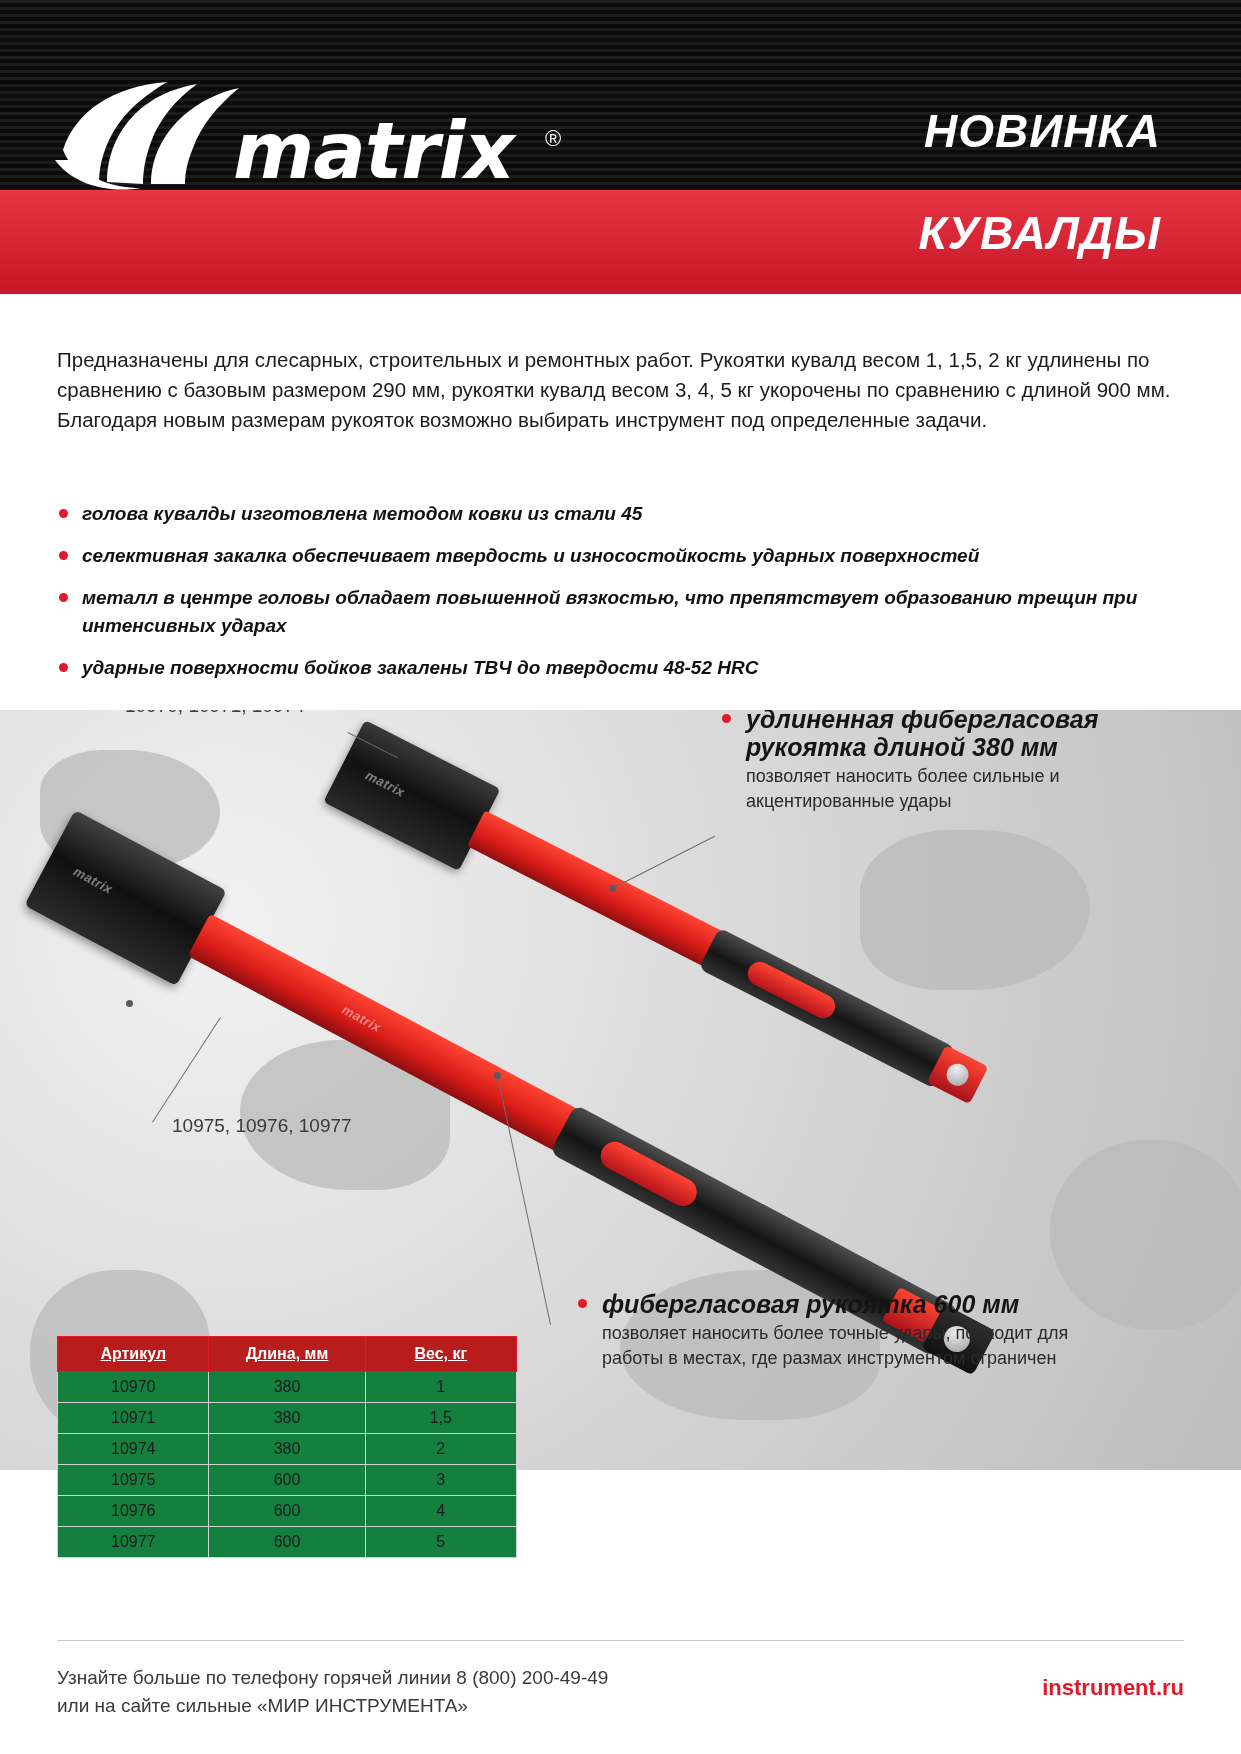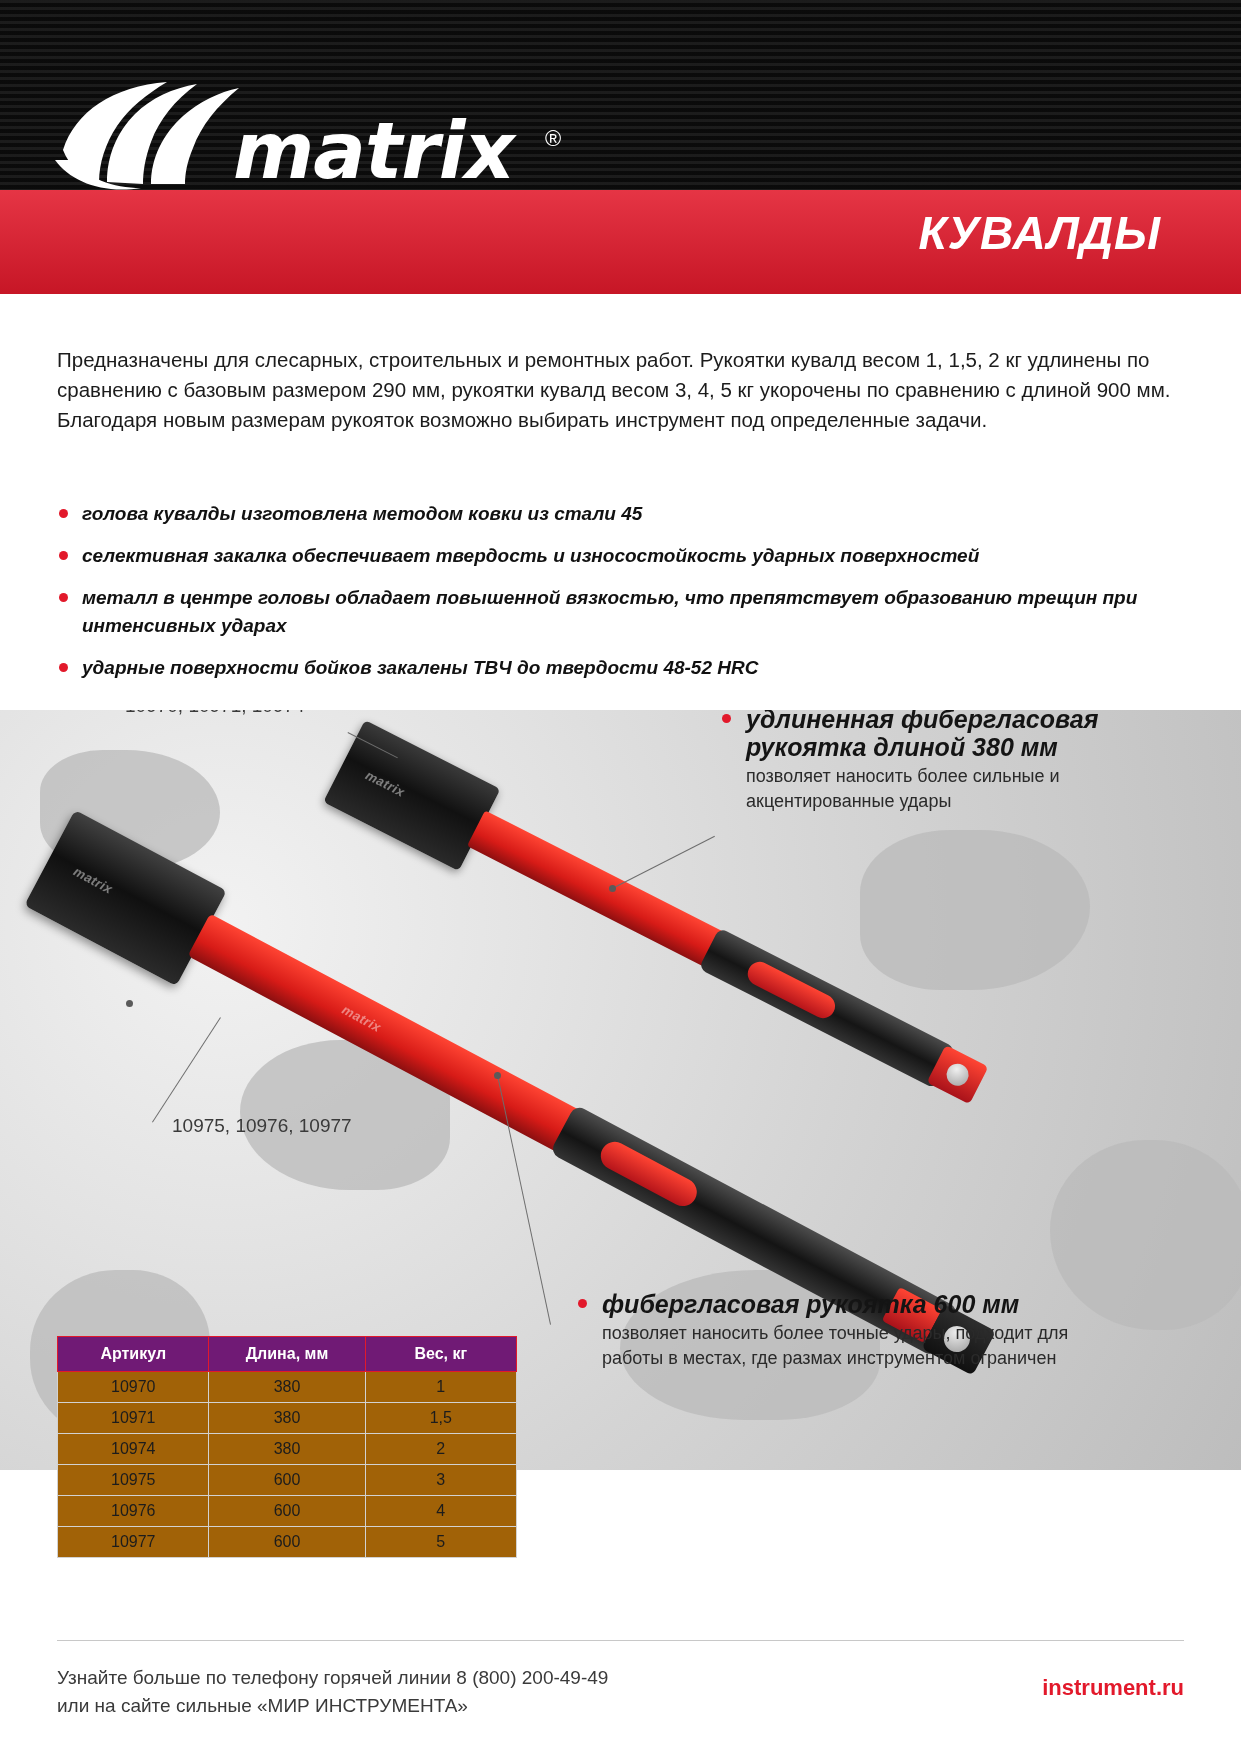--- a/index.html
+++ b/index.html
@@ -343,33 +343,34 @@
   
   .table {
     position: absolute;
     left: 57px;
     top: 1336px;
     width: 460px;
     border-collapse: collapse;
     font-size: 16px;
   }
   .table th {
-    background: #701a75;
+    background: #b91c1c;
     color: #ffffff;
     font-size: 16px;
     font-weight: bold;
     padding: 8px 4px;
     border: 1px solid #e2192b;
+    text-decoration: underline;
   }
   .table td {
     border: 1px solid #d2d2d2;
     text-align: center;
     padding: 6px 4px;
     color: #1c1c1c;
-    background: #a16207;
+    background: #15803d;
   }
 
   
   .footer {
     position: absolute;
     left: 0;
     top: 1640px;
     width: 1241px;
     height: 92px;
   }
@@ -411,20 +412,21 @@
     <svg class="logo-swoosh" viewBox="0 0 190 112">
       <path d="M8 72 C20 34 58 8 112 4 C92 16 74 30 62 48 C50 66 44 86 44 104 C28 100 14 88 8 72 Z" fill="#ffffff"></path>
       <path d="M52 104 C52 78 62 54 80 36 C96 20 118 10 142 6 C120 22 104 42 96 64 C90 80 88 94 88 106 Z" fill="#ffffff"></path>
       <path d="M96 106 C96 80 108 56 128 38 C144 24 164 14 184 10 C162 28 146 48 138 70 C132 84 130 96 130 106 Z" fill="#ffffff"></path>
       <path d="M0 82 C16 104 48 116 86 110 C58 110 32 100 14 82 Z" fill="#ffffff"></path>
     </svg>
     <div class="logo-text">matrix</div>
     <div class="logo-reg">®</div>
   </div>
 
+  <div class="novinka">НОВИНКА</div>
   <div class="kuvaldy">КУВАЛДЫ</div>
 </div>
 
 <div class="intro">Предназначены для слесарных, строительных и ремонтных работ. Рукоятки кувалд весом 1, 1,5, 2 кг удлинены по сравнению с базовым размером 290 мм, рукоятки кувалд весом 3, 4, 5 кг укорочены по сравнению с длиной 900 мм. Благодаря новым размерам рукояток возможно выбирать инструмент под определенные задачи.</div>
 
 <div class="features">
   <div class="feature">
     <span class="dot"></span>
     <span>голова кувалды изготовлена методом ковки из стали 45</span>
   </div>

